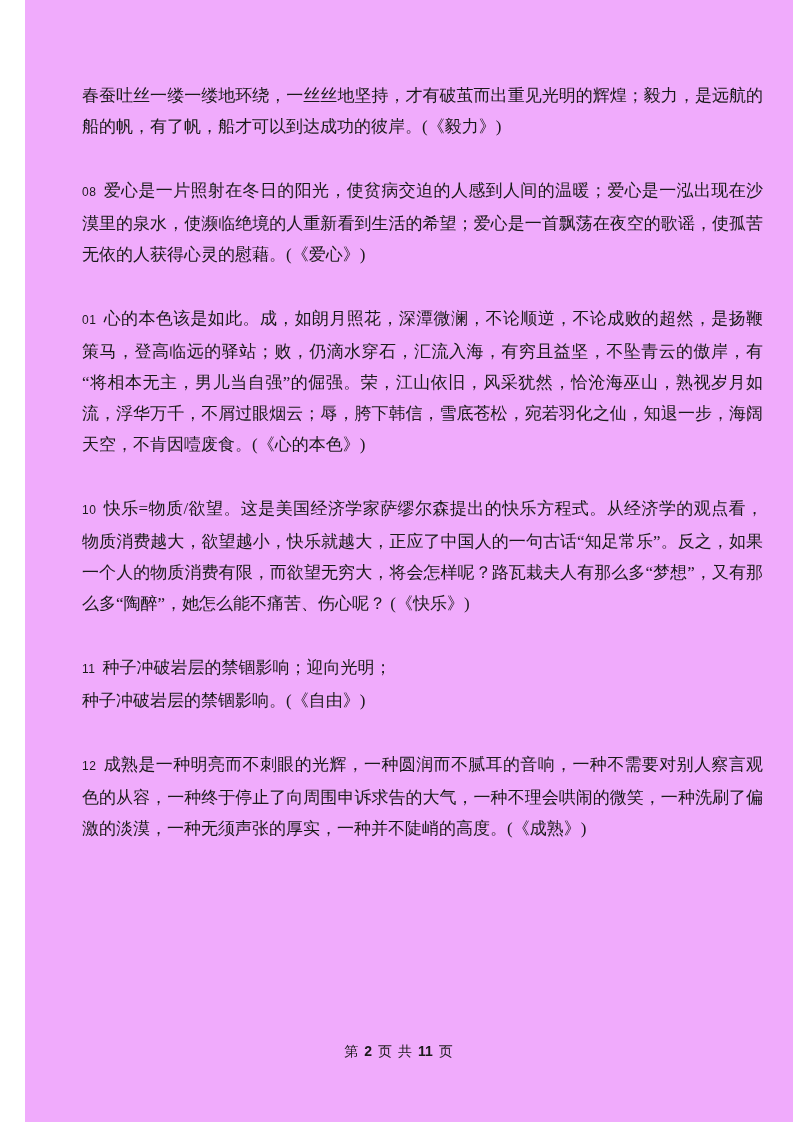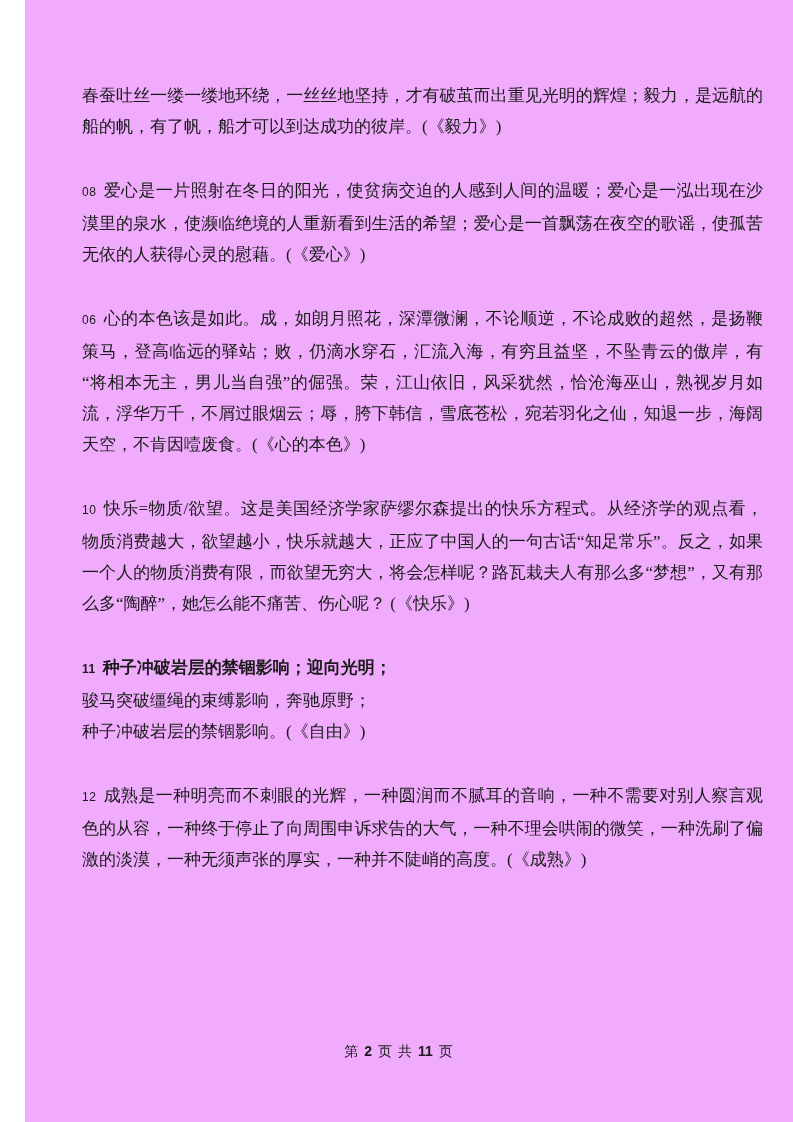--- a/index.html
+++ b/index.html
@@ -43,21 +43,20 @@
     margin-right: 7px;
     letter-spacing: 0.5px;
     font-family: "Liberation Sans", "DejaVu Sans", sans-serif;
     font-size: 12px;
   }
   .poem-line {
     display: block;
   }
   .poem-first {
     display: inline;
-    font-weight: bold;
   }
   .footer {
     position: absolute;
     top: 1040px;
     left: 0;
     width: 747px;
     text-align: center;
     font-size: 14px;
     line-height: 22px;
     color: #1a1a1a;
@@ -71,25 +70,25 @@
 </head>
 <body>
 
 <div class="page">
   <div class="content">
 
     <p class="para"><span>春蚕吐丝一缕一缕地环绕，一丝丝地坚持，才有破茧而出重见光明的辉煌；毅力，是远航的船的帆，有了帆，船才可以到达成功的彼岸。(《毅力》)</span></p>
 
     <p class="para"><span class="para-num">08</span><span>爱心是一片照射在冬日的阳光，使贫病交迫的人感到人间的温暖；爱心是一泓出现在沙漠里的泉水，使濒临绝境的人重新看到生活的希望；爱心是一首飘荡在夜空的歌谣，使孤苦无依的人获得心灵的慰藉。(《爱心》)</span></p>
 
-    <p class="para"><span class="para-num">06</span><span>心的本色该是如此。成，如朗月照花，深潭微澜，不论顺逆，不论成败的超然，是扬鞭策马，登高临远的驿站；败，仍滴水穿石，汇流入海，有穷且益坚，不坠青云的傲岸，有“将相本无主，男儿当自强”的倔强。荣，江山依旧，风采犹然，恰沧海巫山，熟视岁月如流，浮华万千，不屑过眼烟云；辱，胯下韩信，雪底苍松，宛若羽化之仙，知退一步，海阔天空，不肯因噎废食。(《心的本色》)</span></p>
+    <p class="para"><span class="para-num">01</span><span>心的本色该是如此。成，如朗月照花，深潭微澜，不论顺逆，不论成败的超然，是扬鞭策马，登高临远的驿站；败，仍滴水穿石，汇流入海，有穷且益坚，不坠青云的傲岸，有“将相本无主，男儿当自强”的倔强。荣，江山依旧，风采犹然，恰沧海巫山，熟视岁月如流，浮华万千，不屑过眼烟云；辱，胯下韩信，雪底苍松，宛若羽化之仙，知退一步，海阔天空，不肯因噎废食。(《心的本色》)</span></p>
 
     <p class="para"><span class="para-num">10</span><span>快乐=物质/欲望。这是美国经济学家萨缪尔森提出的快乐方程式。从经济学的观点看，物质消费越大，欲望越小，快乐就越大，正应了中国人的一句古话“知足常乐”。反之，如果一个人的物质消费有限，而欲望无穷大，将会怎样呢？路瓦栽夫人有那么多“梦想”，又有那么多“陶醉”，她怎么能不痛苦、伤心呢？ (《快乐》)</span></p>
 
-    <p class="para poem"><span class="poem-first"><span class="para-num">11</span><span>种子冲破岩层的禁锢影响；迎向光明；</span></span><span class="poem-line">骏马突破缰绳的束缚影响，奔驰原野；</span><span class="poem-line">种子冲破岩层的禁锢影响。(《自由》)</span></p>
+    <p class="para poem"><span class="poem-first"><span class="para-num">11</span><span>种子冲破岩层的禁锢影响；迎向光明；</span></span><span class="poem-line">种子冲破岩层的禁锢影响。(《自由》)</span></p>
 
     <p class="para"><span class="para-num">12</span><span>成熟是一种明亮而不刺眼的光辉，一种圆润而不腻耳的音响，一种不需要对别人察言观色的从容，一种终于停止了向周围申诉求告的大气，一种不理会哄闹的微笑，一种洗刷了偏激的淡漠，一种无须声张的厚实，一种并不陡峭的高度。(《成熟》)</span></p>
 
 
   </div>
 
   <div class="footer"><span>第</span><span class="num">2</span><span>页</span><span>共</span><span class="num">11</span><span>页</span></div>
 </div>
 
 </body></html>

